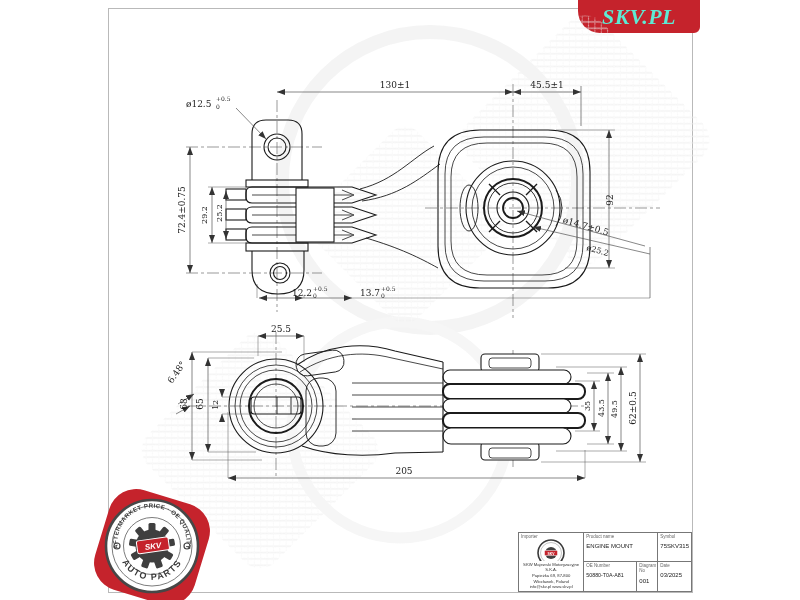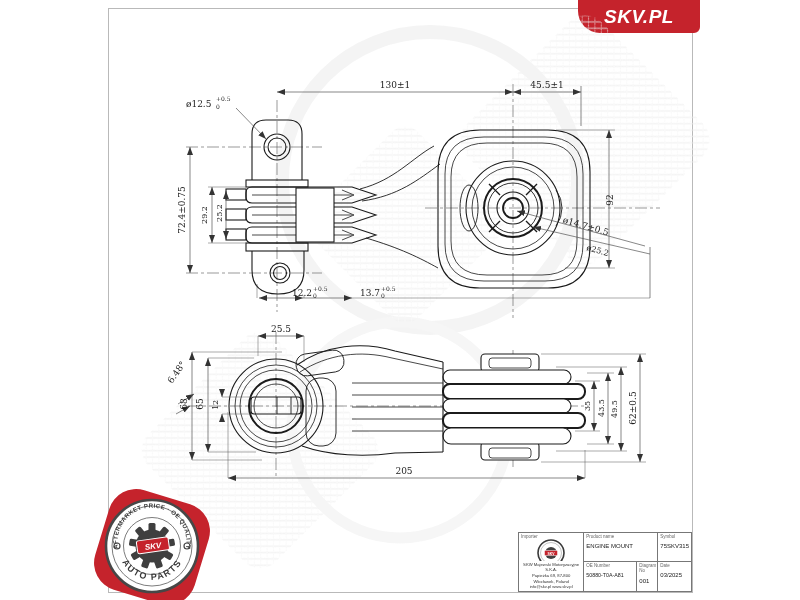--- a/index.html
+++ b/index.html
@@ -2,22 +2,22 @@
 <html><head>
 <meta charset="utf-8">
 <style>
   html,body{margin:0;padding:0;background:#fff;}
   .stage{position:relative;width:800px;height:600px;background:#ffffff;overflow:hidden;
          font-family:"Liberation Sans", sans-serif;}
   .frame{position:absolute;left:108px;top:8px;width:583px;height:583px;
          border:1px solid #b9b9b9;background:transparent;}
   .logo{position:absolute;left:578px;top:0;width:122px;height:33px;background:#c5232c;
         border-radius:0 0 6px 22px;display:flex;align-items:center;justify-content:center;}
-  .logo span{color:#ffffff;font-weight:bold;font-style:italic;font-size:19px;letter-spacing:.5px;
-        font-family:Liberation Sans, sans-serif;}
+  .logo span{color:#5eead4;font-weight:bold;font-style:italic;font-size:22px;letter-spacing:.5px;
+        font-family:Liberation Serif, serif;}
   svg text{font-family:"DejaVu Serif", serif;fill:#1d1d1d;}
   .dim-t{font-size:9px;}
   .dim-s{font-size:8px;}
   .tol{font-size:6px;}
   .tblock{position:absolute;left:518px;top:532px;width:174px;height:60px;
           border:1px solid #777;display:flex;background:#fff;box-sizing:border-box;}
   .tb-left{width:70px;border-right:1px solid #777;position:relative;box-sizing:border-box;
            display:flex;flex-direction:column;align-items:center;}
   .tb-left .lab{position:absolute;left:2px;top:1px;}
   .tb-right{flex:1;display:flex;flex-direction:column;}

